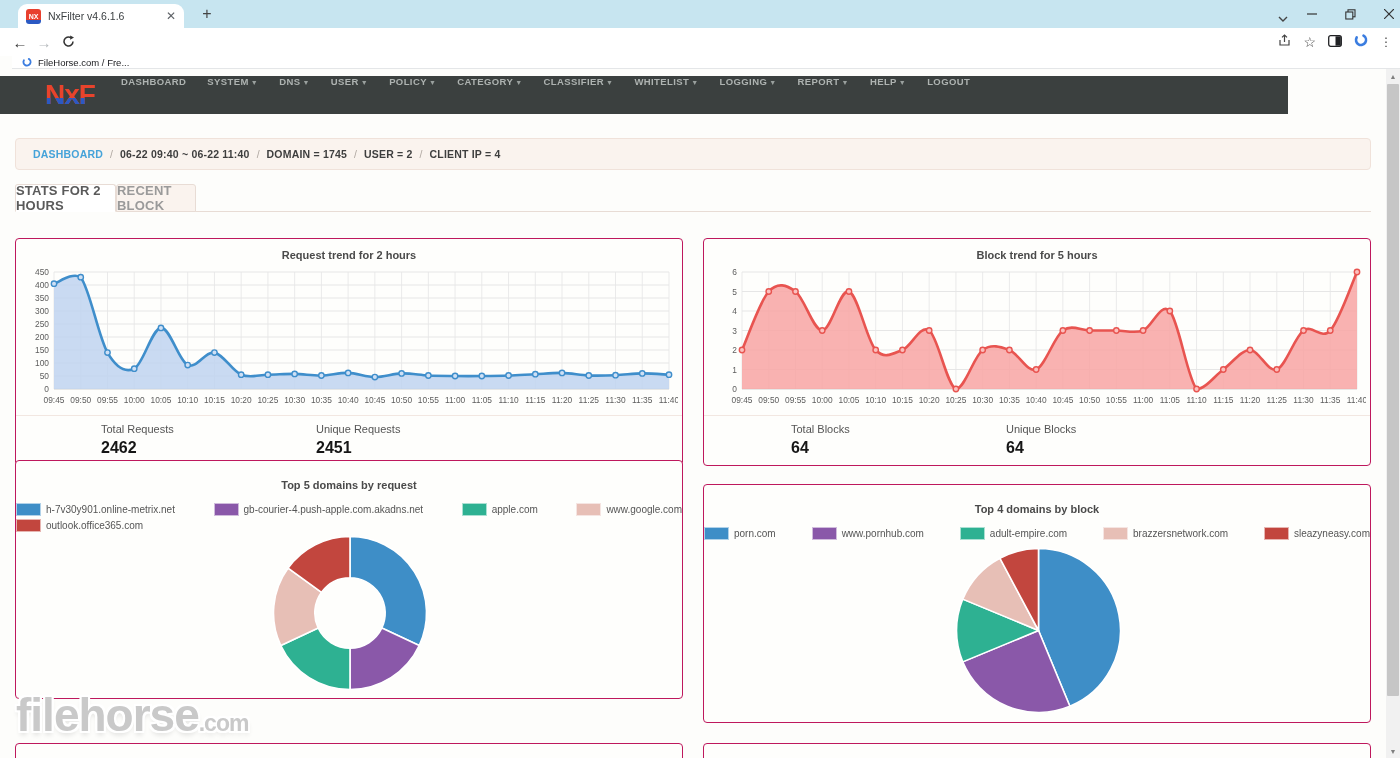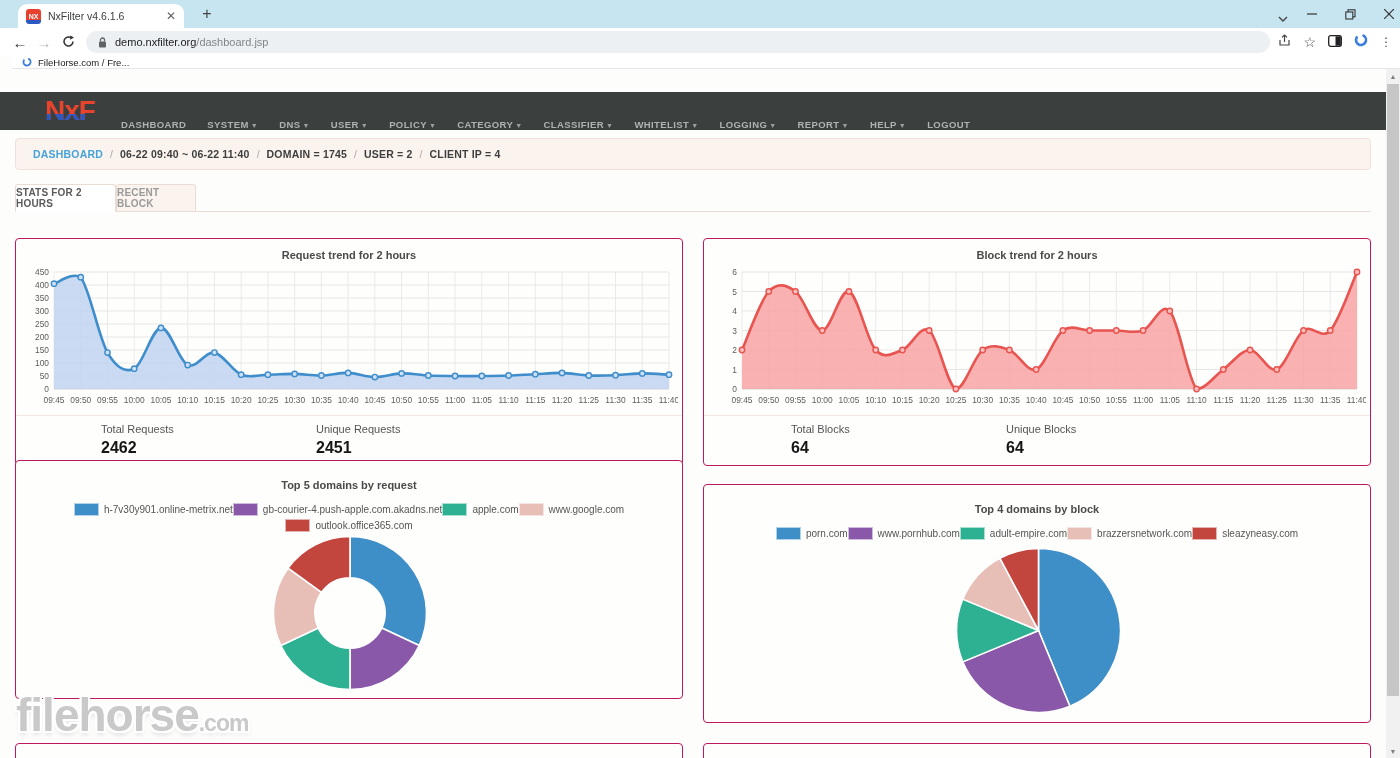--- a/index.html
+++ b/index.html
@@ -31,49 +31,49 @@
   .url-pill { position:absolute; left:86px; top:3px; width:1184px; height:22px; background:#edf0f2; border-radius:11px;
     display:flex; align-items:center; padding:0 12px; gap:8px; }
   .url-text { font-size:11px; color:#202124; }
   .url-text .path { color:#80868b; }
   .toolbar-right { position:absolute; right:8px; top:0; height:28px; display:flex; align-items:center; gap:12px; }
   .bookmarks { position:absolute; left:12px; top:56px; width:1400px; height:13px; background:#fff;
     border-bottom:1px solid #e4e6e8; display:flex; align-items:center; gap:6px; padding-left:10px; }
   .bookmark-label { font-size:9.5px; color:#202124; }
   .swirl { width:10px; height:10px; }
   
-  .navbar { position:absolute; left:0; top:92px; width:1386px; height:38px; background:#3b403f;
-    display:flex; align-items:flex-end; }
+  .navbar { position:absolute; left:0; top:76px; width:1288px; height:38px; background:#3b403f;
+    display:flex; align-items:flex-start; }
   .logo { position:relative; margin-left:45px; width:62px; font-size:28px; font-weight:900; letter-spacing:-1px; line-height:38px; }
   .logo .half-top { color:#e8432c; }
   .logo .half-bot { position:absolute; left:0; top:0; color:#2b59c3; clip-path:inset(58% 0 0 0); }
   .nav-menu { display:flex; align-items:center; gap:21px; margin-left:14px; }
   .nav-item { font-size:9.5px; font-weight:bold; letter-spacing:.4px; color:#aeb3b1; white-space:nowrap; cursor:default; }
   .nav-item .caret { font-size:7px; margin-left:2px; color:#9aa09e; }
   
   .crumbbar { position:absolute; left:15px; top:138px; width:1356px; height:32px; background:#faf3ee;
     border:1px solid #f0e2da; border-radius:4px; display:flex; align-items:center; padding-left:17px; }
   .crumb-link { font-size:10.5px; font-weight:bold; color:#46a3d9; letter-spacing:.2px; }
   .crumb-sep { font-size:10.5px; color:#b0a8a2; margin:0 7px; }
   .crumb-item { font-size:10.5px; font-weight:bold; color:#3e3e3e; letter-spacing:.2px; }
   
   .tabs-underline { position:absolute; left:15px; top:211px; width:1356px; border-bottom:1px solid #e8dcd5; }
   .ui-tab { position:absolute; top:184px; height:28px; display:flex; align-items:center; justify-content:center;
-    font-size:10px; font-weight:bold; letter-spacing:.2px; border:1px solid #e8dcd5; border-radius:3px 3px 0 0; }
+    font-size:13px; font-weight:bold; letter-spacing:.2px; border:1px solid #e8dcd5; border-radius:3px 3px 0 0; }
   .ui-tab.active { left:15px; width:101px; background:#fff; color:#5a5a5a; border-bottom:1px solid #fff; z-index:2; }
   .ui-tab.inactive { left:116px; width:80px; background:#faf3ee; color:#9a9a9a; }
   
   .card { position:absolute; background:#fefefc; border:1px solid #be185d; border-radius:4px; }
   .card-title { position:absolute; left:0; width:100%; text-align:center; font-size:11px; font-weight:bold; color:#4a4a4a; }
   .stat-divider { position:absolute; left:0; width:100%; border-top:1px solid #f2e7e1; }
   .stat-block { position:absolute; }
   .stat-label { font-size:11px; color:#555; }
   .stat-value { font-size:16px; font-weight:bold; color:#161616; margin-top:4px; }
   .legend { position:absolute; left:0; width:100%; display:flex; flex-direction:column; gap:3px; }
-  .legend-row { display:flex; justify-content:center; gap:0; }
+  .legend-row { display:flex; justify-content:space-between; gap:22px; }
   .legend-item { display:flex; align-items:center; gap:5px; }
   .legend-swatch { width:25px; height:13px; border:1px solid rgba(255,255,255,.6); }
   .legend-label { font-size:10px; color:#555; }
   .chart-svg { position:absolute; }
   
   .scrollbar { position:absolute; right:0; top:69px; width:14px; height:689px; background:#f1f1f1; }
   .scroll-arrow { position:absolute; left:0; width:14px; height:14px; color:#7f7f7f; font-size:7px;
     display:flex; align-items:center; justify-content:center; }
   .scroll-arrow.up { top:0; }
   .scroll-arrow.down { bottom:0; }
@@ -124,27 +124,20 @@
 
 <div class="toolbar">
   <span class="nav-btn back">←</span>
   <span class="nav-btn disabled">→</span>
   <span class="nav-btn">
     <svg width="13" height="13" viewBox="0 0 13 13">
         <path d="M11 6.5 A4.5 4.5 0 1 1 8.8 2.6" fill="none" stroke="#333" stroke-width="1.5"></path>
         <polygon points="8.2,0.4 12,2.6 8.2,4.8" fill="#333"></polygon>
       </svg>
   </span>
-  <div class="url-pill">
-    <svg class="lock" width="9" height="11" viewBox="0 0 9 11">
-        <rect x="1" y="4.5" width="7" height="6" rx="1" fill="#5f6368"></rect>
-        <path d="M2.5 4.5 V3 a2 2 0 0 1 4 0 V4.5" fill="none" stroke="#5f6368" stroke-width="1.3"></path>
-      </svg>
-    <span class="url-text"><span>demo.nxfilter.org</span><span class="path">/dashboard.jsp</span></span>
-  </div>
   <div class="toolbar-right">
     <span>
       <svg width="13" height="13" viewBox="0 0 13 13">
           <path d="M2 6 v5 h9 v-5" fill="none" stroke="#444" stroke-width="1.2"></path>
           <line x1="6.5" y1="8" x2="6.5" y2="1.4" stroke="#444" stroke-width="1.2"></line>
           <polyline points="4,3.4 6.5,1 9,3.4" fill="none" stroke="#444" stroke-width="1.2"></polyline>
         </svg>
     </span>
     <span style="font-size:14px;color:#444;">☆</span>
     <span>
@@ -311,21 +304,21 @@
     <div class="stat-label">Total Requests</div>
     <div class="stat-value">2462</div>
   </div>
   <div class="stat-block" style="left:300px; top:184px;">
     <div class="stat-label">Unique Requests</div>
     <div class="stat-value">2451</div>
   </div>
 </div>
 
 <div class="card" style="left:703px; top:238px; width:668px; height:228px;">
-  <div class="card-title" style="top:10px;">Block trend for 2 hours</div>
+  <div class="card-title" style="top:10px;">Block trend for 5 hours</div>
   <svg class="chart-svg" id="chart-line-1" style="left:4px; top:26px;" width="658" height="144" viewBox="0 0 658 144">
       <line x1="34" y1="7" x2="34" y2="124" stroke="#eaeaea" stroke-width="1"></line>
       <line x1="60.73913043478261" y1="7" x2="60.73913043478261" y2="124" stroke="#eaeaea" stroke-width="1"></line>
       <line x1="87.47826086956522" y1="7" x2="87.47826086956522" y2="124" stroke="#eaeaea" stroke-width="1"></line>
       <line x1="114.21739130434783" y1="7" x2="114.21739130434783" y2="124" stroke="#eaeaea" stroke-width="1"></line>
       <line x1="140.95652173913044" y1="7" x2="140.95652173913044" y2="124" stroke="#eaeaea" stroke-width="1"></line>
       <line x1="167.69565217391303" y1="7" x2="167.69565217391303" y2="124" stroke="#eaeaea" stroke-width="1"></line>
       <line x1="194.43478260869566" y1="7" x2="194.43478260869566" y2="124" stroke="#eaeaea" stroke-width="1"></line>
       <line x1="221.17391304347825" y1="7" x2="221.17391304347825" y2="124" stroke="#eaeaea" stroke-width="1"></line>
       <line x1="247.91304347826087" y1="7" x2="247.91304347826087" y2="124" stroke="#eaeaea" stroke-width="1"></line>

